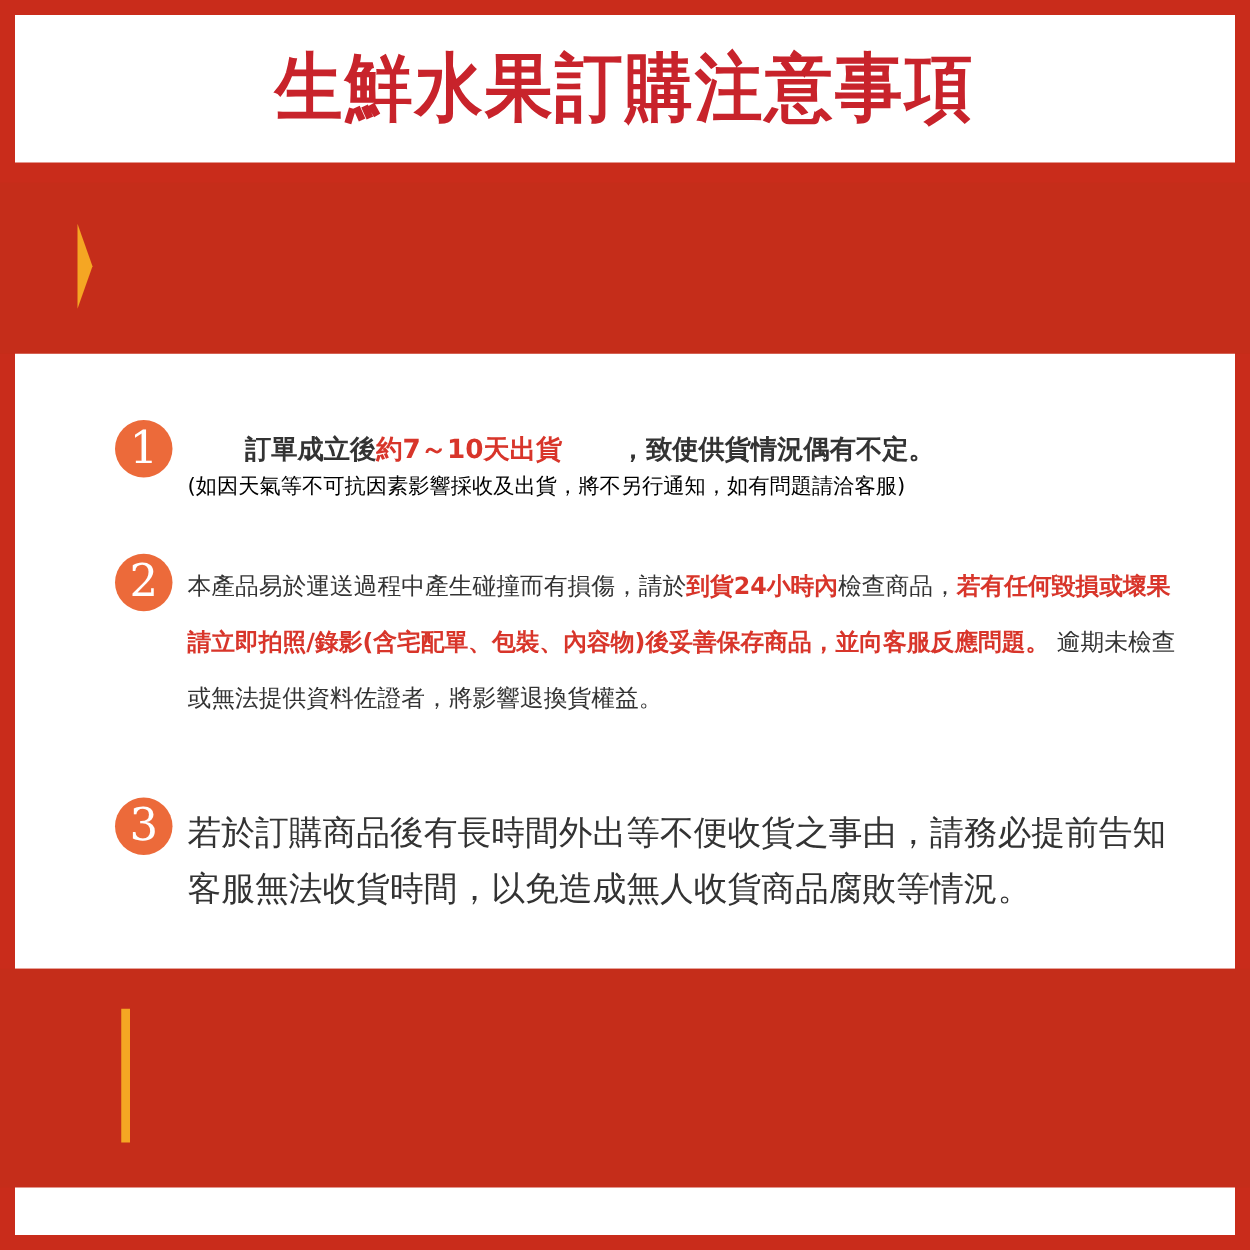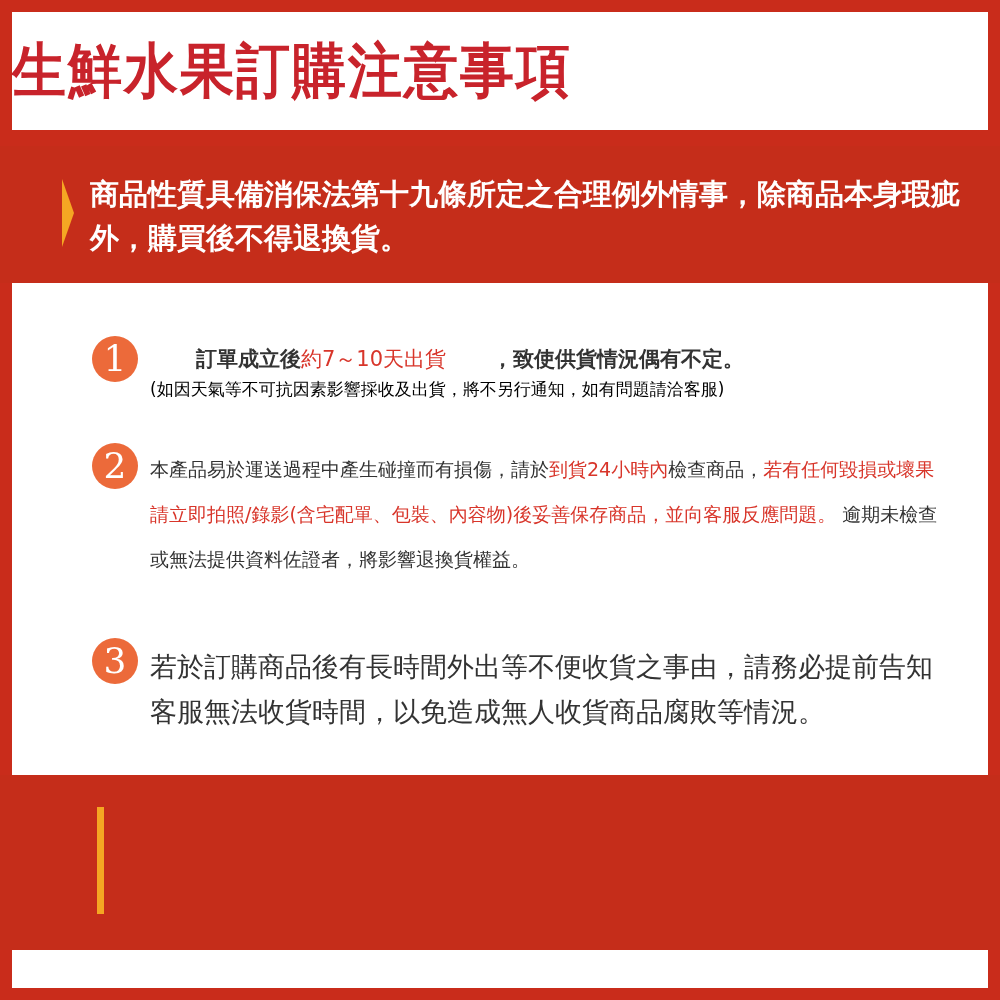--- a/index.html
+++ b/index.html
@@ -5,21 +5,21 @@
     html, body { margin: 0; padding: 0; }
     body {
       width: 1000px; height: 1000px; overflow: hidden;
       background: #c92c1b;
       font-family: "DejaVu Sans", "Liberation Sans", sans-serif;
       position: relative;
     }
     .panel-white { position: absolute; left: 12px; width: 976px; background: #ffffff; }
     .banner { position: absolute; left: 0; width: 1000px; background: #c52d1a; }
 
-    #top { top: 12px; height: 118px; display: flex; align-items: center; justify-content: flex-start; }
+    #top { top: 12px; height: 118px; display: flex; align-items: center; justify-content: center; }
     #title {
       font-family: "DejaVu Serif", "Liberation Serif", serif;
       font-weight: bold; font-size: 54px; color: #c8232b; letter-spacing: 2px;
       transform: scaleY(1.1);
     }
 
     #banner1 { top: 146px; height: 137px; }
     .tri {
       position: absolute; left: 62px; top: 33px;
       width: 0; height: 0;
@@ -34,21 +34,21 @@
     #mid { top: 283px; height: 492px; }
     .item { position: absolute; left: 80px; width: 860px; }
     .num {
       position: absolute; left: 0; top: 0;
       width: 46px; height: 46px; border-radius: 50%;
       background: #ec6a3a; color: #ffffff;
       font-family: "DejaVu Serif", "Liberation Serif", serif;
       font-size: 36px; line-height: 46px; text-align: center;
     }
     .item .body { position: absolute; left: 58px; width: 800px; color: #333333; }
-    .red { color: #d8352a; font-weight: normal; }
+    .red { color: #d8352a; font-weight: bold; }
     .strong { font-weight: bold; color: #333333; padding-left: 46px; }
 
     #item1 { top: 53px; }
     #item1 .line1 { font-size: 21px; line-height: 30px; top: 8px; position: absolute; left: 58px; white-space: nowrap; }
     #item1 .line2 { font-size: 17px; line-height: 26px; top: 40px; position: absolute; left: 58px; white-space: nowrap; color: #000000; }
 
     #item2 { top: 160px; }
     #item2 .body { top: 4px; font-size: 19px; line-height: 45px; }
 
     #item3 { top: 355px; }
@@ -65,21 +65,20 @@
   </style>
 </head>
 <body>
 
 <div class="panel-white" id="top">
   <div id="title">生鮮水果訂購注意事項</div>
 </div>
 
 <div class="banner" id="banner1">
   <div class="tri"></div>
-  <div class="text">商品性質具備消保法第十九條所定之合理例外情事，除商品本身瑕疵外，購買後不得退換貨。</div>
 </div>
 
 <div class="panel-white" id="mid">
   <div class="item" id="item1">
     <div class="num">1</div>
     <div class="line1">
       <span class="strong">訂單成立後</span><span class="red">約7～10天出貨</span><span class="strong">，致使供貨情況偶有不定。</span>
     </div>
     <div class="line2">(如因天氣等不可抗因素影響採收及出貨，將不另行通知，如有問題請洽客服)</div>
   </div>

